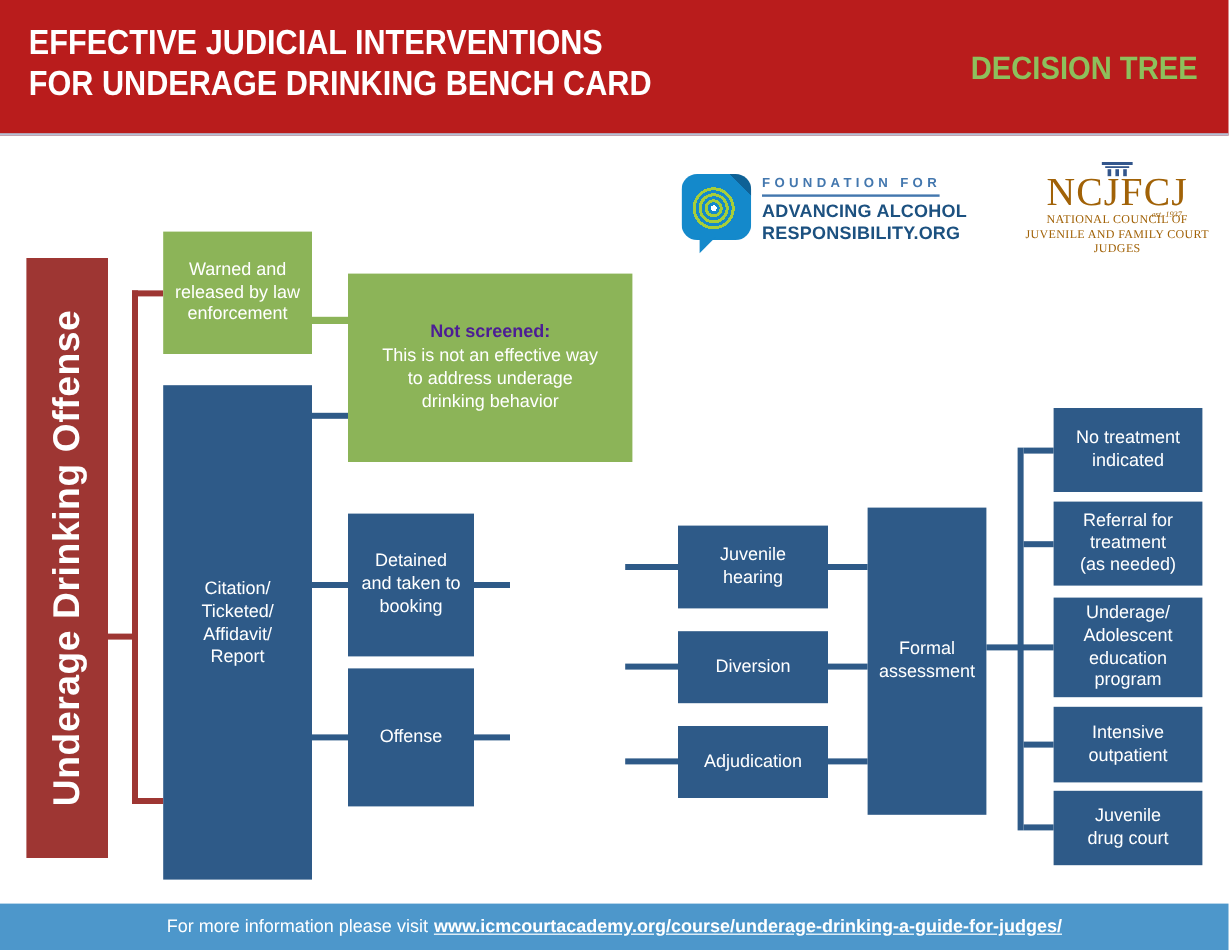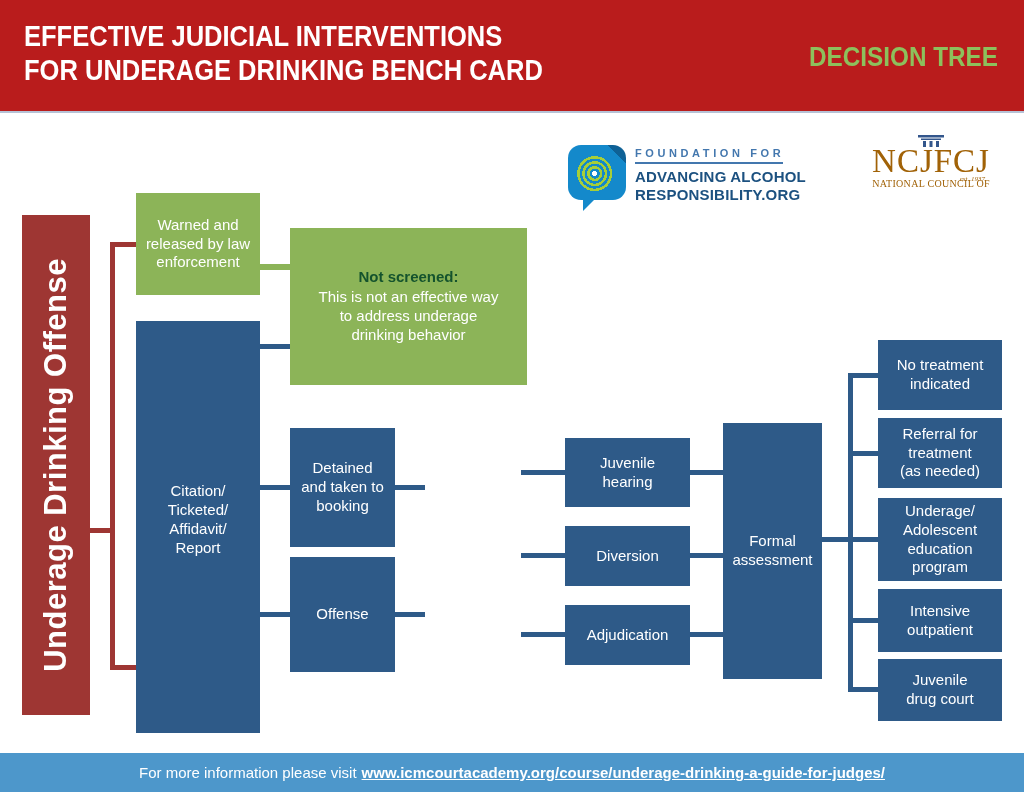--- a/index.html
+++ b/index.html
@@ -41,21 +41,21 @@
   .offense{position:absolute;left:22px;top:215px;width:68px;height:500px;background:#9E3633;
     display:flex;align-items:center;justify-content:center;}
   .offense .label{writing-mode:vertical-rl;transform:rotate(180deg);color:#ffffff;
     font-weight:bold;font-size:31px;letter-spacing:0.5px;white-space:nowrap;}
   
   .node{position:absolute;display:flex;flex-direction:column;align-items:center;
     justify-content:center;text-align:center;color:#ffffff;font-size:15px;line-height:1.26;}
   .node.blue{background:#2E5A88;}
   .node.green{background:#8CB458;}
   .node .label{white-space:pre-line;}
-  .ns-title{color:#14532d;font-weight:bold;margin-bottom:1px;}
+  .ns-title{color:#4c1d95;font-weight:bold;margin-bottom:1px;}
   
   .conn{position:absolute;}
   .conn.blue{background:#2E5A88;}
   .conn.green{background:#8CB458;}
   .conn.red{background:#9E3633;}
   
   .footer{position:absolute;left:0;bottom:0;width:1024px;height:39px;background:#4D97CB;
     display:flex;align-items:center;justify-content:center;color:#ffffff;font-size:15px;margin-top:44px;}
   .footer .link{font-weight:bold;text-decoration:underline;margin-left:5px;color:#ffffff;cursor:pointer;}
 </style>
@@ -90,20 +90,21 @@
         <rect x="0" y="0" width="26" height="2.5"></rect>
         <rect x="3" y="3.5" width="20" height="1.5"></rect>
         <rect x="5" y="6" width="3" height="6"></rect>
         <rect x="11.5" y="6" width="3" height="6"></rect>
         <rect x="18" y="6" width="3" height="6"></rect>
       </g>
     </svg>
     <div class="n-acronym">NCJFCJ</div>
     <div class="n-est">est. 1937</div>
     <div class="n-line">NATIONAL COUNCIL OF</div>
+    <div class="n-line">JUVENILE AND FAMILY COURT JUDGES</div>
   </div>
 
   <div class="offense">
     <span class="label">Underage Drinking Offense</span>
   </div>
 
   <div class="conn red" style="left:90px;top:528px;width:22px;height:5px"></div>
   <div class="conn red" style="left:110px;top:242px;width:5px;height:428px"></div>
   <div class="conn red" style="left:110px;top:242px;width:26px;height:5px"></div>
   <div class="conn red" style="left:110px;top:665px;width:26px;height:5px"></div>

